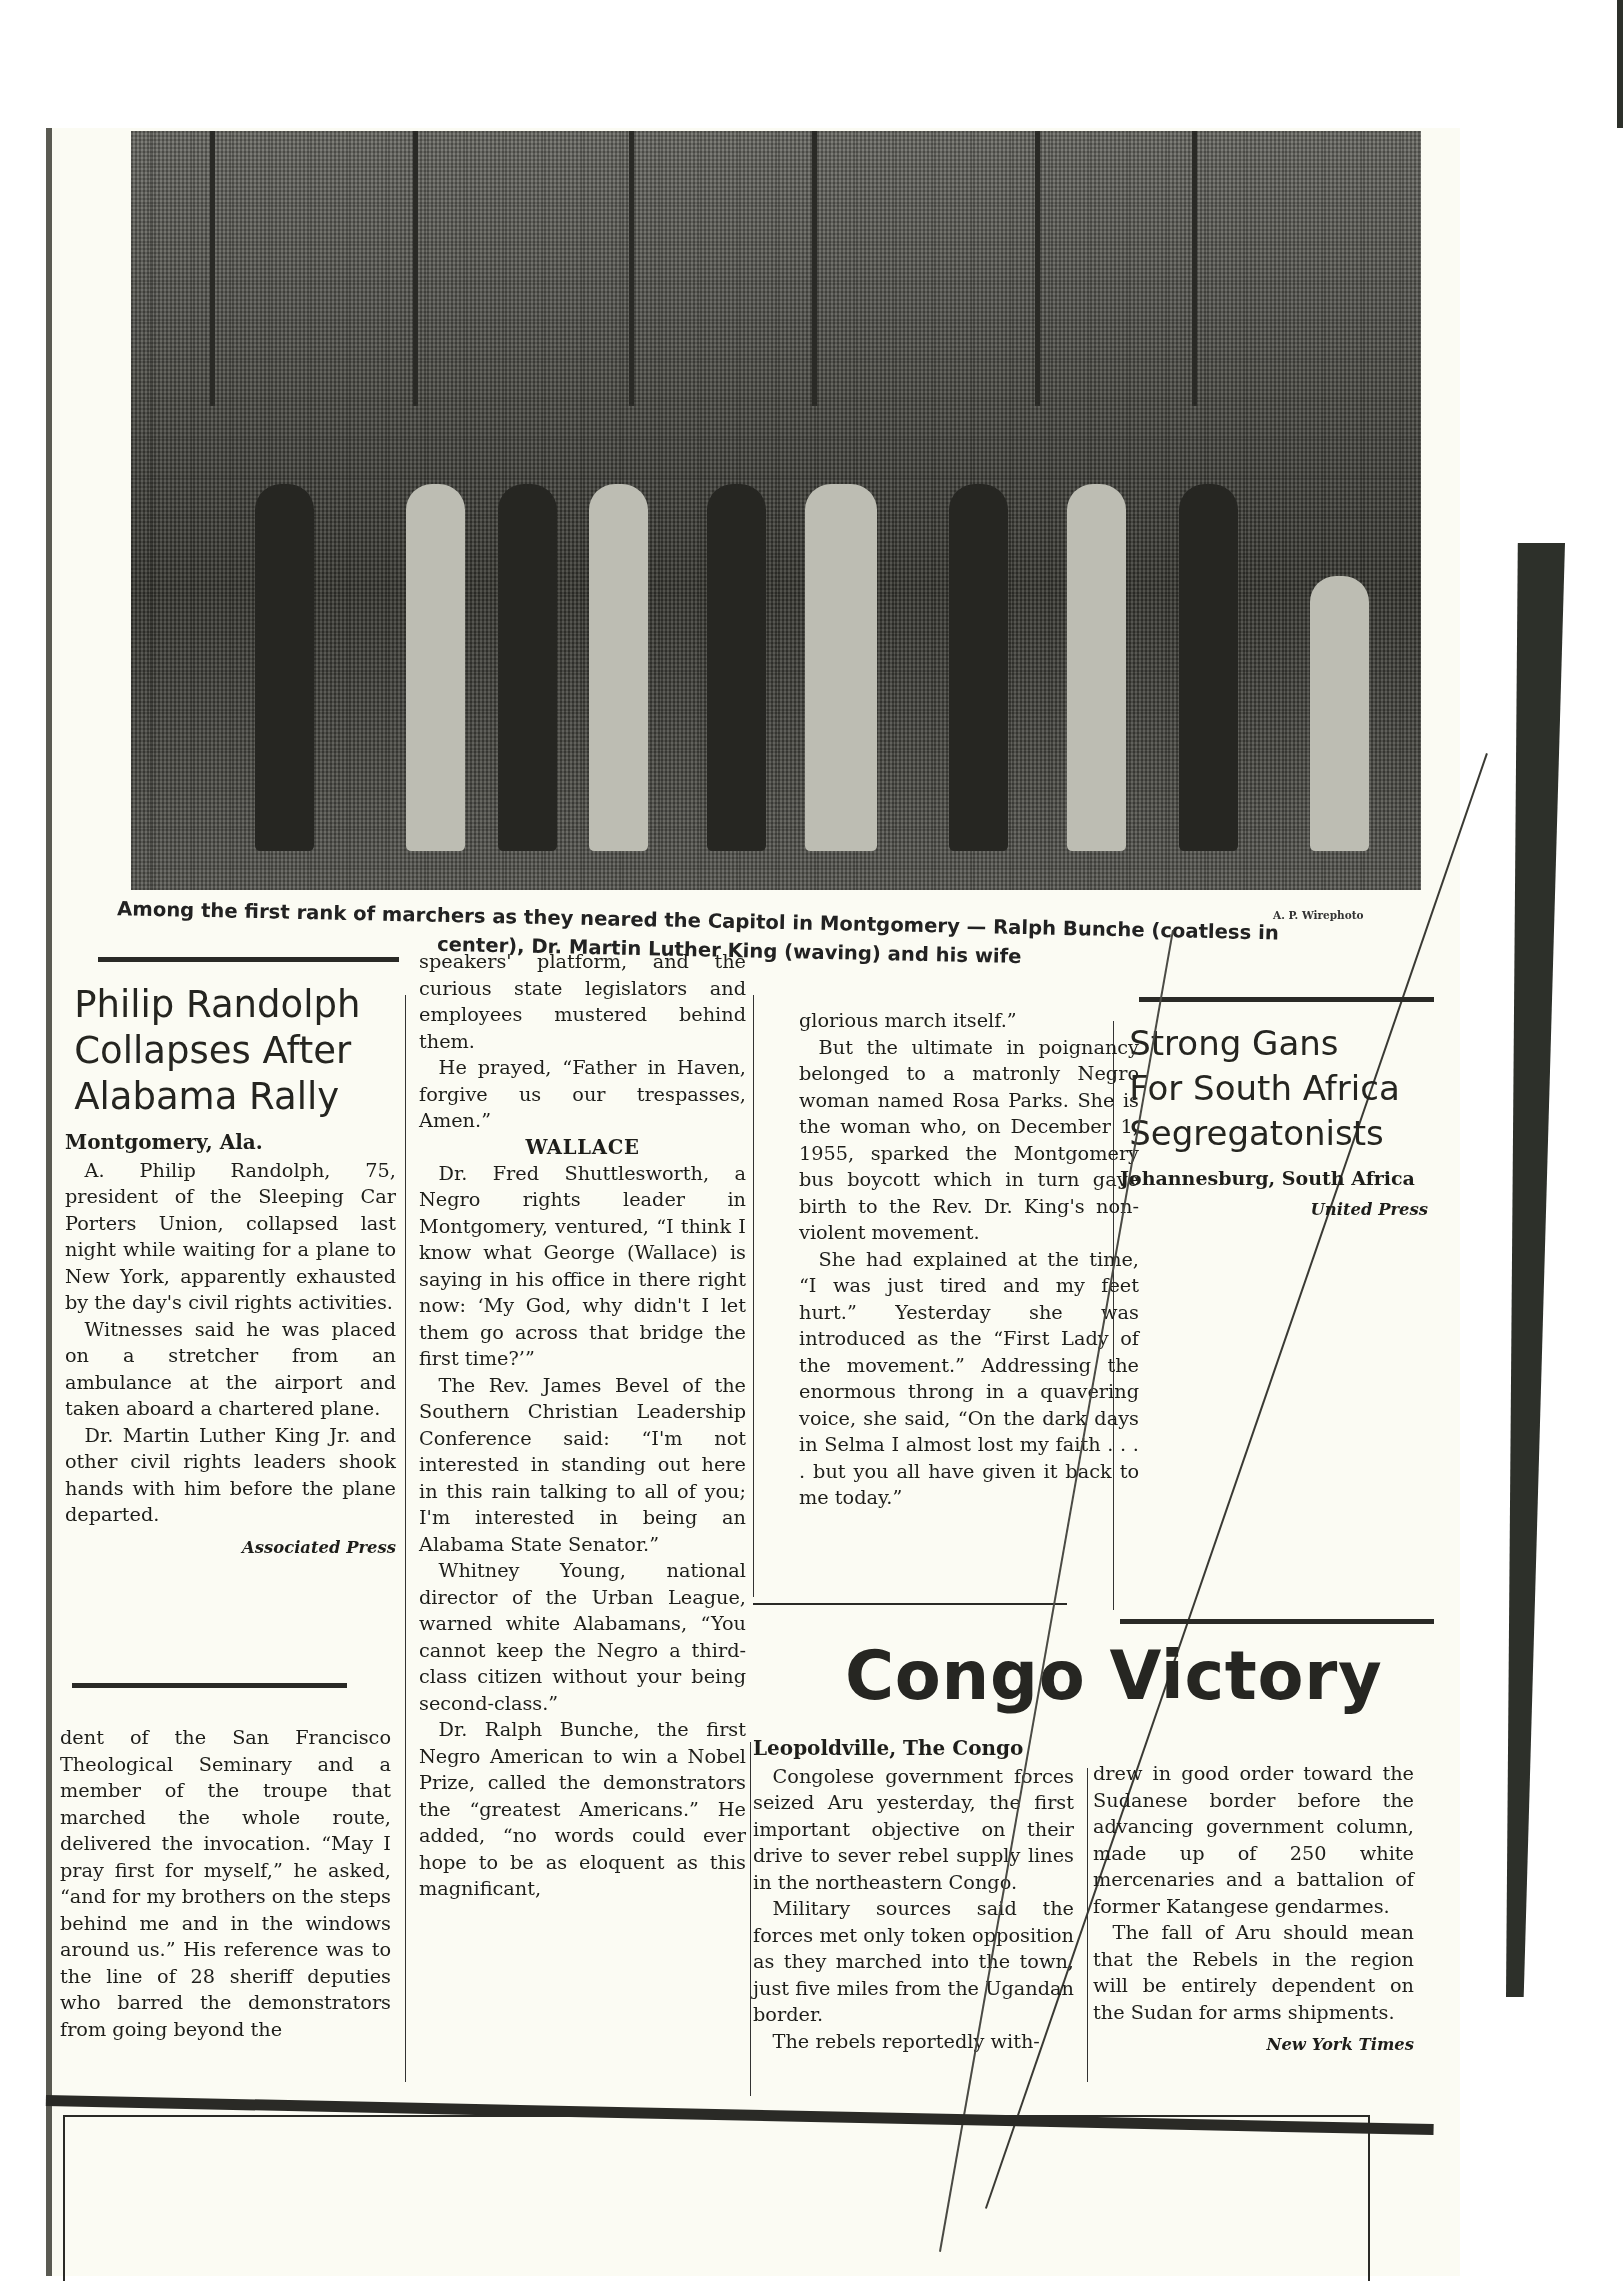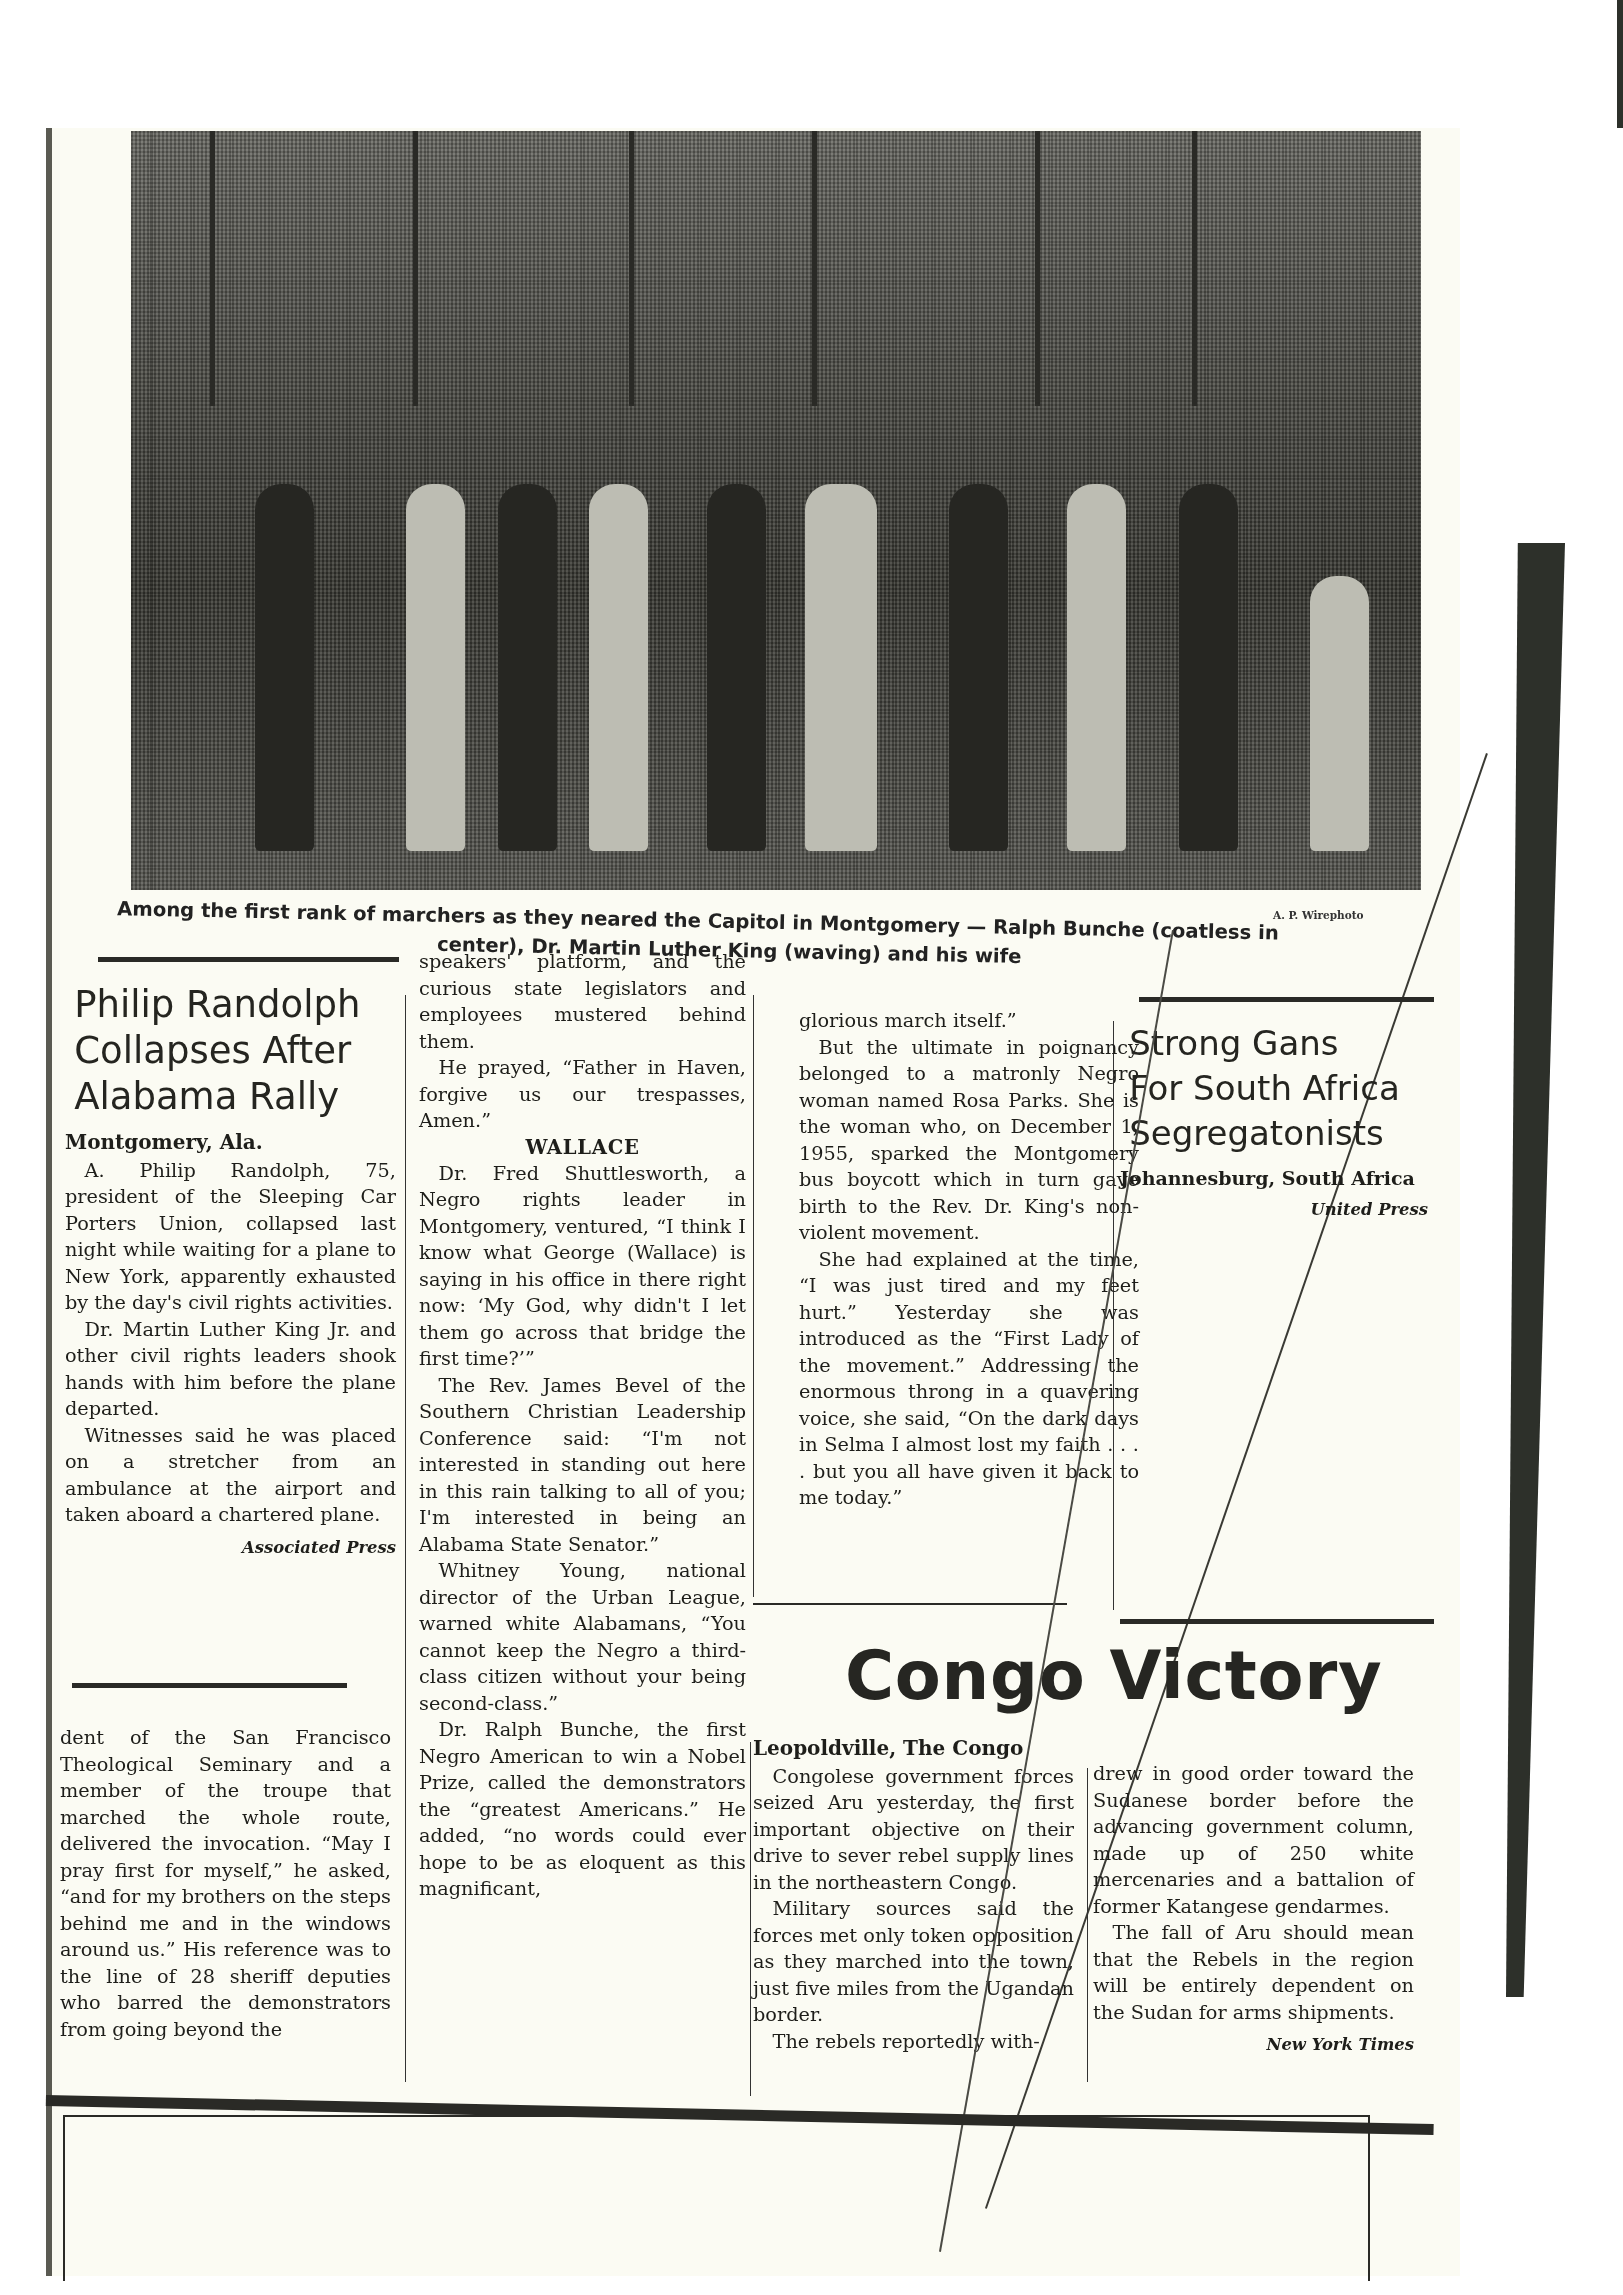--- a/index.html
+++ b/index.html
@@ -137,22 +137,22 @@
 <div class="vrule" style="left:1087px;top:1768px;height:314px"></div>
 
 <div class="col" style="left:65px;top:982px;width:331px">
   <div class="headline">
     <div>Philip Randolph</div>
     <div>Collapses After</div>
     <div>Alabama Rally</div>
   </div>
   <div class="dateline">Montgomery, Ala.</div>
   <p>A. Philip Randolph, 75, president of the Sleeping Car Porters Union, collapsed last night while waiting for a plane to New York, apparently exhausted by the day's civil rights activities.</p>
+  <p>Witnesses said he was placed on a stretcher from an ambulance at the airport and taken aboard a chartered plane.</p>
   <p>Dr. Martin Luther King Jr. and other civil rights leaders shook hands with him before the plane departed.</p>
-  <p>Witnesses said he was placed on a stretcher from an ambulance at the airport and taken aboard a chartered plane.</p>
   <div class="byline">Associated Press</div>
 </div>
 
 <div class="col" style="left:60px;top:1725px;width:331px">
   <p class="noindent">dent of the San Francisco Theological Seminary and a member of the troupe that marched the whole route, delivered the invocation. “May I pray first for myself,” he asked, “and for my brothers on the steps behind me and in the windows around us.” His reference was to the line of 28 sheriff deputies who barred the demonstrators from going beyond the</p>
 </div>
 
 <div class="col" style="left:419px;top:949px;width:327px">
   <p class="noindent">speakers' platform, and the curious state legislators and employees mustered behind them.</p>
   <p>He prayed, “Father in Haven, forgive us our trespasses, Amen.”</p>

